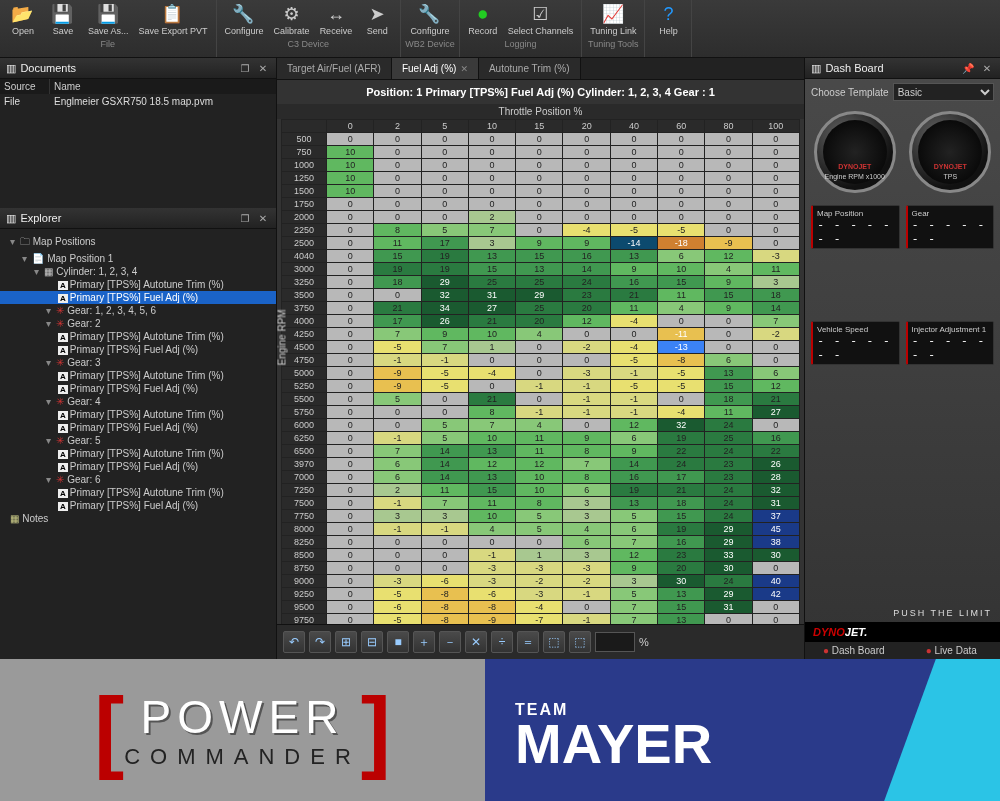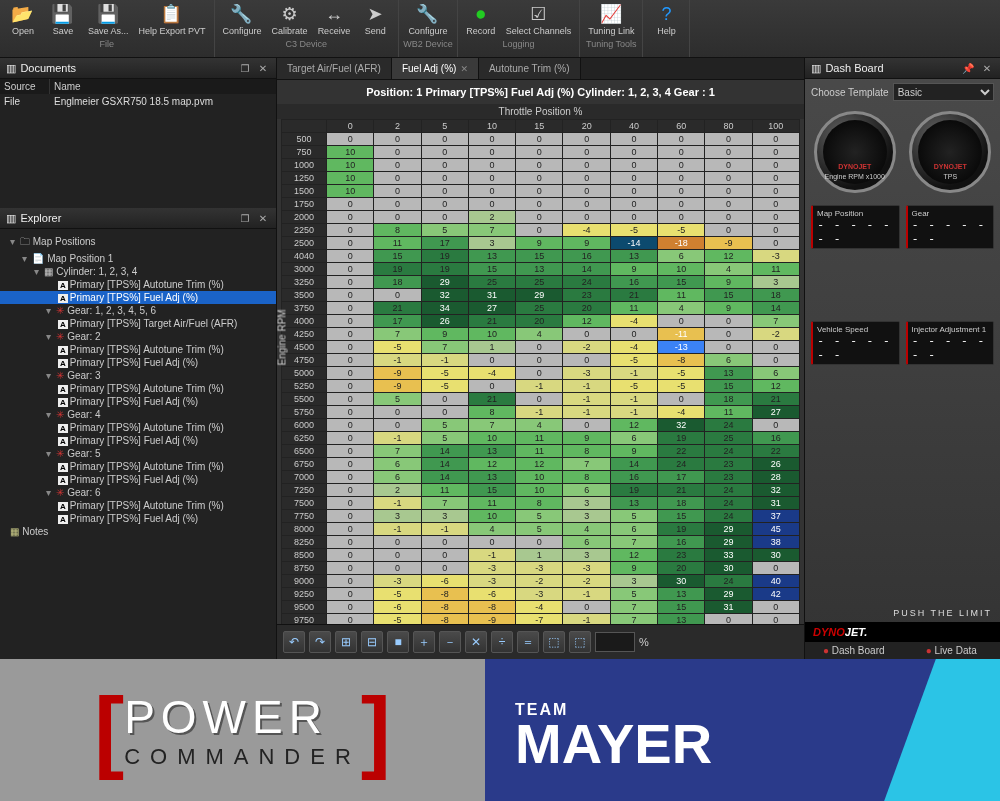--- a/index.html
+++ b/index.html
@@ -87,21 +87,21 @@
 .dynojet-bar { background:#000; padding:4px 8px; font-weight:bold; font-style:italic; }
 .dynojet-bar .d1 { color:#c00; } .dynojet-bar .d2 { color:#fff; }
 .dash-tabs { display:flex; background:#222; font-size:10px; }
 .dash-tabs .dt { flex:1; text-align:center; padding:3px; cursor:pointer; }
 .dash-tabs .dt .bullet { color:#c33; }
 
 
 .footer { height:142px; display:flex; }
 .footer .pc { flex:1; background:#9a9a9a; display:flex; align-items:center; justify-content:center; position:relative; }
 .footer .pc .bracket { color:#b00; font-size:90px; font-weight:bold; line-height:0; }
-.footer .pc .txt { }
+.footer .pc .txt { text-align:center; }
 .footer .pc .l1 { font-family:Impact,sans-serif; font-size:46px; letter-spacing:6px; color:#fff; text-shadow:2px 2px #555; }
 .footer .pc .l2 { font-family:Impact,sans-serif; font-size:22px; letter-spacing:10px; color:#222; }
 .footer .tm { flex:1; background:#2a3a8a; display:flex; align-items:center; padding-left:30px; position:relative; overflow:hidden; }
 .footer .tm .tmtxt { color:#fff; }
 .footer .tm .t1 { font-size:16px; font-weight:bold; letter-spacing:2px;margin-top:10px; }
 .footer .tm .t2 { font-size:56px; font-weight:900; font-family:Arial Black,sans-serif; line-height:0.9; }
 .footer .tm .t3 { font-size:17px; font-weight:bold; letter-spacing:3px; text-align:right; }
 .footer .tm .slash { position:absolute; right:-30px; top:0; bottom:0; width:120px; background:#2bc4e6; transform:skewX(-20deg); }
 
 </style>
@@ -118,21 +118,21 @@
         <div class="toolbar-btn">
           <div class="ico">💾</div>
           <div class="lbl">Save</div>
         </div>
         <div class="toolbar-btn">
           <div class="ico">💾</div>
           <div class="lbl">Save As...</div>
         </div>
         <div class="toolbar-btn">
           <div class="ico">📋</div>
-          <div class="lbl">Help Export PVT</div>
+          <div class="lbl">Save Export PVT</div>
         </div>
       </div>
       <div class="gname">File</div>
     </div>
     <div class="toolbar-group">
       <div class="toolbar-items">
         <div class="toolbar-btn">
           <div class="ico">🔧</div>
           <div class="lbl">Configure</div>
         </div>
@@ -224,21 +224,20 @@
         <span class="wbtn">❐</span>
         <span class="wbtn">✕</span>
       </div>
       <div class="tree" id="tree">
           <div class="node lv1"><span class="caret">▾</span>🗀 Map Positions</div>
           <div class="node lv2"><span class="caret">▾</span>📄 Map Position 1</div>
           <div class="node lv3"><span class="caret">▾</span>▦ Cylinder: 1, 2, 3, 4</div>
           <div class="node lv5"><span class="a-ico">A</span>Primary  [TPS%] Autotune Trim (%)</div>
           <div class="node lv5 selected"><span class="a-ico">A</span>Primary  [TPS%] Fuel Adj (%)</div>
           <div class="node lv4"><span class="caret">▾</span><span class="gear-ico">✳</span> Gear: 1, 2, 3, 4, 5, 6</div>
-          <div class="node lv5"><span class="a-ico">A</span>Primary  [TPS%] Target Air/Fuel (AFR)</div>
           <div class="node lv4"><span class="caret">▾</span><span class="gear-ico">✳</span> Gear: 2</div>
           <div class="node lv5"><span class="a-ico">A</span>Primary  [TPS%] Autotune Trim (%)</div>
           <div class="node lv5"><span class="a-ico">A</span>Primary  [TPS%] Fuel Adj (%)</div>
           <div class="node lv4"><span class="caret">▾</span><span class="gear-ico">✳</span> Gear: 3</div>
           <div class="node lv5"><span class="a-ico">A</span>Primary  [TPS%] Autotune Trim (%)</div>
           <div class="node lv5"><span class="a-ico">A</span>Primary  [TPS%] Fuel Adj (%)</div>
           <div class="node lv4"><span class="caret">▾</span><span class="gear-ico">✳</span> Gear: 4</div>
           <div class="node lv5"><span class="a-ico">A</span>Primary  [TPS%] Autotune Trim (%)</div>
           <div class="node lv5"><span class="a-ico">A</span>Primary  [TPS%] Fuel Adj (%)</div>
           <div class="node lv4"><span class="caret">▾</span><span class="gear-ico">✳</span> Gear: 5</div>
@@ -654,21 +653,21 @@
               <td style="background:#60b860;color:#222">11</td>
               <td style="background:#60b860;color:#222">8</td>
               <td style="background:#60b860;color:#222">9</td>
               <td style="background:#2a7a40;color:#222">22</td>
               <td style="background:#2a7a40;color:#222">24</td>
               <td style="background:#2a7a40;color:#222">22</td>
             </tr>
           </tbody>
           <tbody>
             <tr>
-              <th class="rowh">6750</th>
+              <th class="rowh">3970</th>
               <td style="background:#b8b8b8;color:#222">0</td>
               <td style="background:#88c878;color:#222">6</td>
               <td style="background:#409850;color:#222">14</td>
               <td style="background:#60b860;color:#222">12</td>
               <td style="background:#60b860;color:#222">12</td>
               <td style="background:#88c878;color:#222">7</td>
               <td style="background:#409850;color:#222">14</td>
               <td style="background:#2a7a40;color:#222">24</td>
               <td style="background:#2a7a40;color:#222">23</td>
               <td style="background:#1a5a30;color:#fff">26</td>

